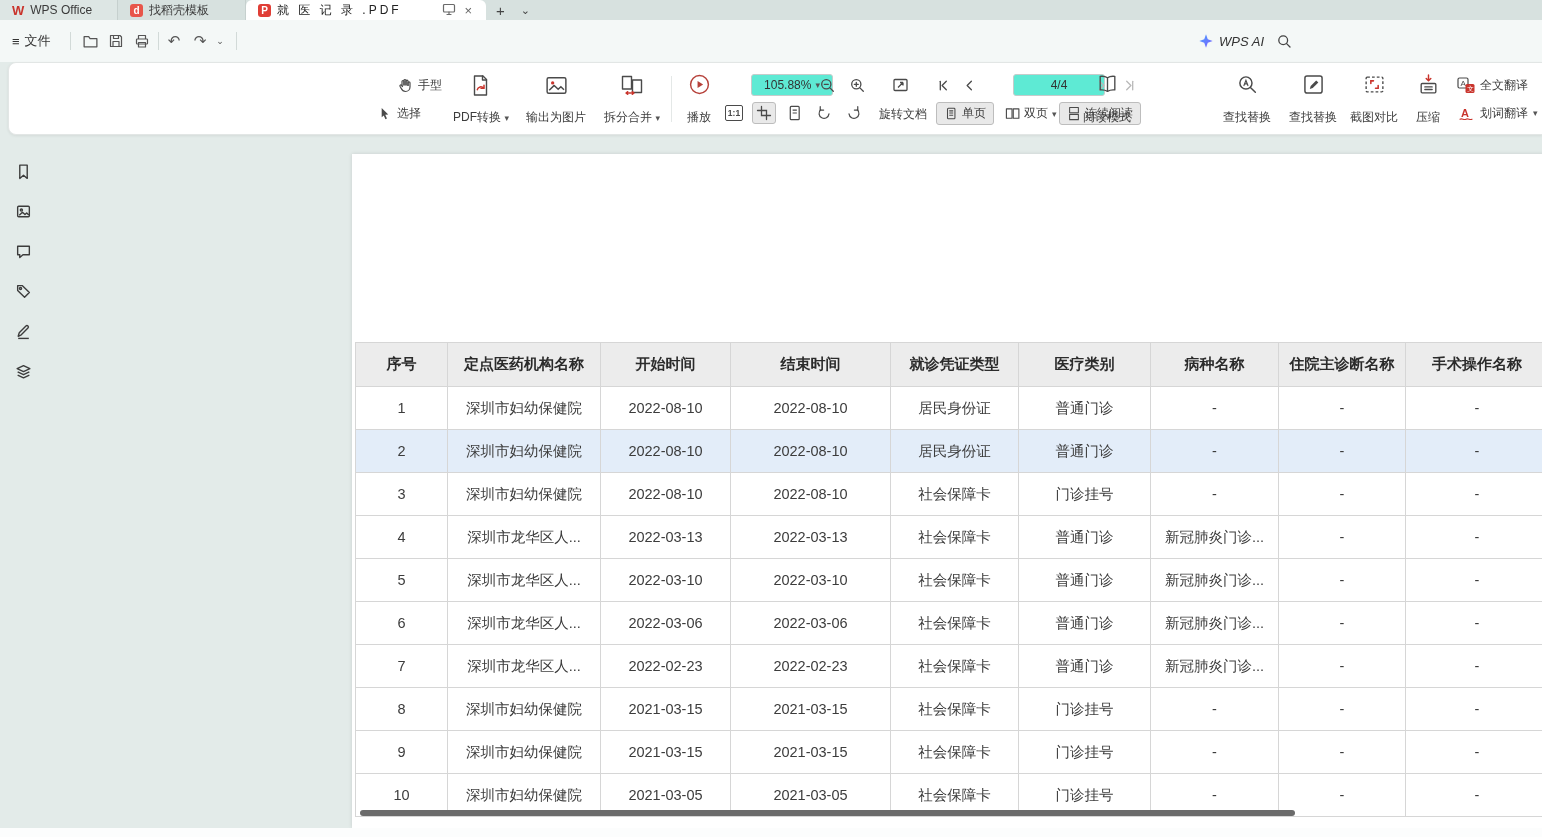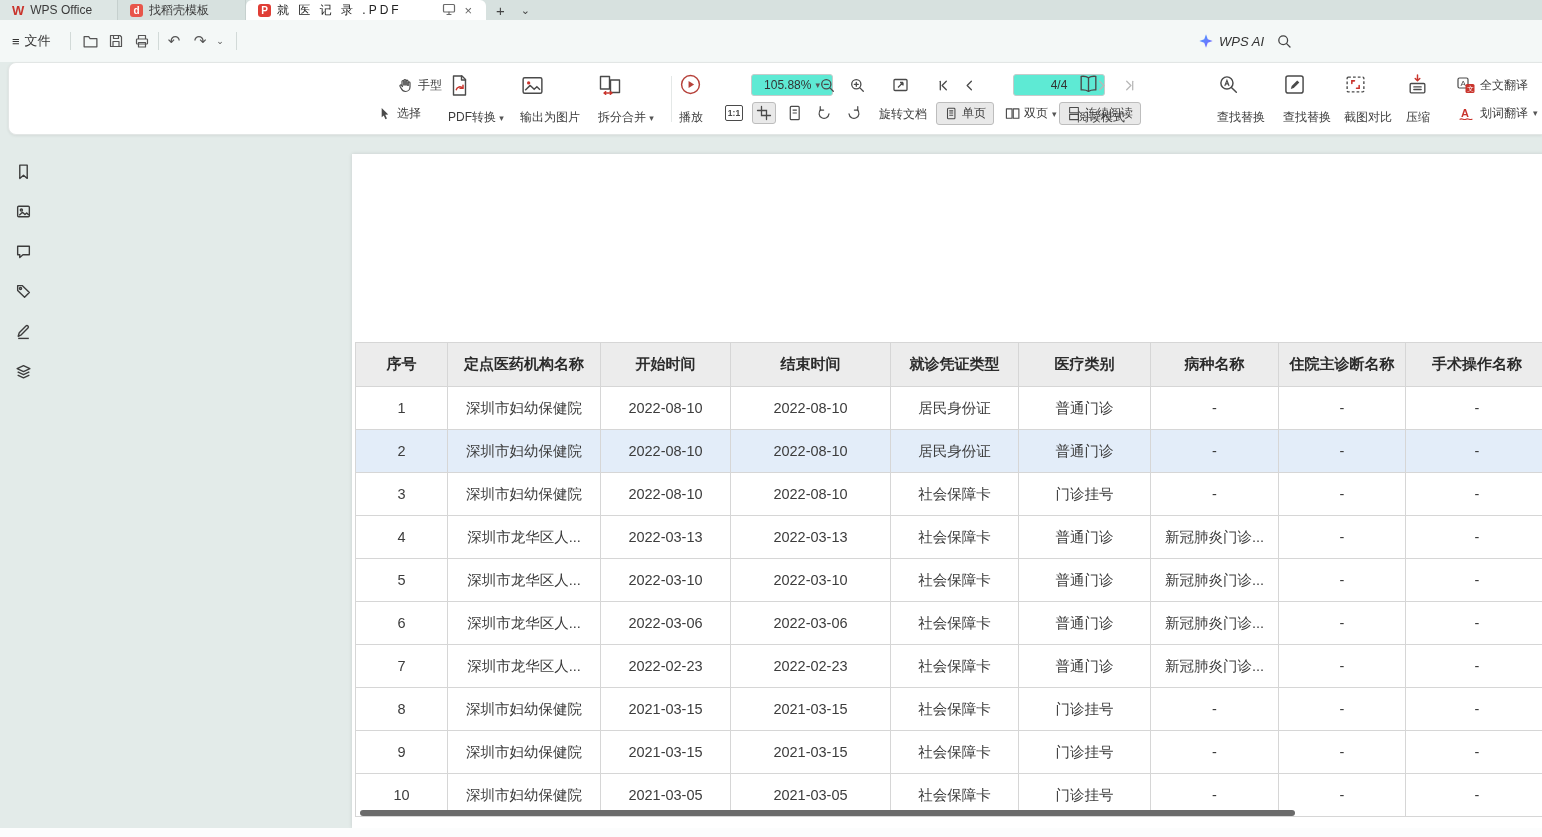--- a/index.html
+++ b/index.html
@@ -30,21 +30,21 @@
   .mb-glyph { font-size:15px; color:#555; }
   .ribbon { position:absolute; left:735px; top:0; height:42px; display:flex; align-items:center; gap:28px; }
   .ribbon-tab { font-size:13.5px; color:#3a3a3a; padding:10px 2px 8px; }
   .ribbon-tab.active { color:#c9342c; border-bottom:2px solid #c9342c; padding-bottom:6px; }
   .ai-btn { position:absolute; left:1198px; top:9px; height:24px; display:flex; align-items:center; gap:5px; font-size:13px; color:#333;font-style:italic; }
   .mb-search { position:absolute; left:1272px; top:9px; width:24px; height:24px; display:flex; align-items:center; justify-content:center; }
 
   
   .toolbar { position:absolute; left:8px; top:62px; width:1534px; height:73px; background:#ffffff; border:1px solid #e2e6e5; border-right:none; border-radius:8px 0 0 8px; box-shadow:0 1px 3px rgba(0,0,0,.07); }
   .trow { position:absolute; height:22px; display:flex; align-items:center; gap:5px; font-size:12px; color:#3c3c3c; white-space:nowrap; }
-  .bigbtn { position:absolute; top:7px; height:58px; display:flex; flex-direction:column; justify-content:space-between; padding:3px 2px 2px; font-size:12px; color:#3c3c3c; border-radius:4px; white-space:nowrap; }
+  .bigbtn { position:absolute; top:7px; height:58px; display:flex; flex-direction:column; align-items:center; justify-content:space-between; padding:3px 2px 2px; font-size:12px; color:#3c3c3c; border-radius:4px; white-space:nowrap; }
   .vsep { position:absolute; top:13px; width:1px; height:46px; background:#e4e8e7; }
   .inputbox { position:absolute; height:22px; border:1px solid #c5cccb; border-radius:3px; background:#5eead4; display:flex; align-items:center; justify-content:center; gap:4px; font-size:12px; color:#333;margin-left:28px; }
   .iconbtn { position:absolute; width:24px; height:22px; display:flex; align-items:center; justify-content:center; border-radius:3px; }
   .toggle { position:absolute; top:39px; height:23px; display:flex; align-items:center; gap:4px; padding:0 7px; font-size:12px; color:#3c3c3c; border-radius:3px; border:1px solid transparent; white-space:nowrap; }
   .toggle.on { background:#e9e9e9; border-color:#bdbdbd; }
   .icon-toggle.on { background:#e9e9e9; border:1px solid #bdbdbd; }
   .chev { font-size:9px; color:#555; }
   .oneone { font-size:8.5px; border:1.2px solid #4a4a4a; border-radius:2px; padding:2px 2px; color:#4a4a4a; font-weight:bold; letter-spacing:0; }
 
   

